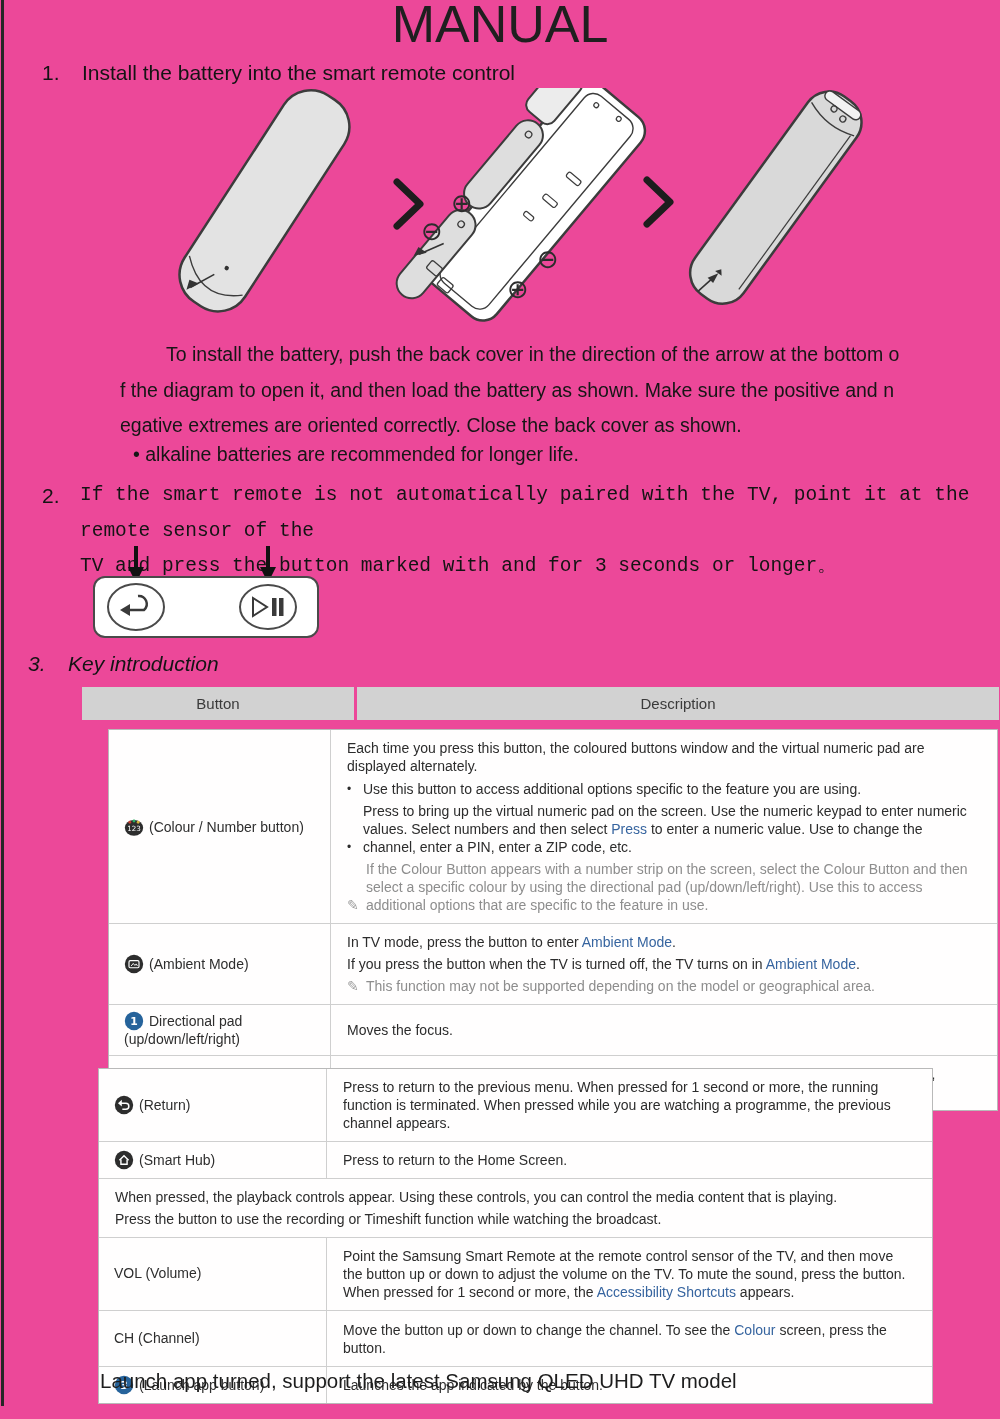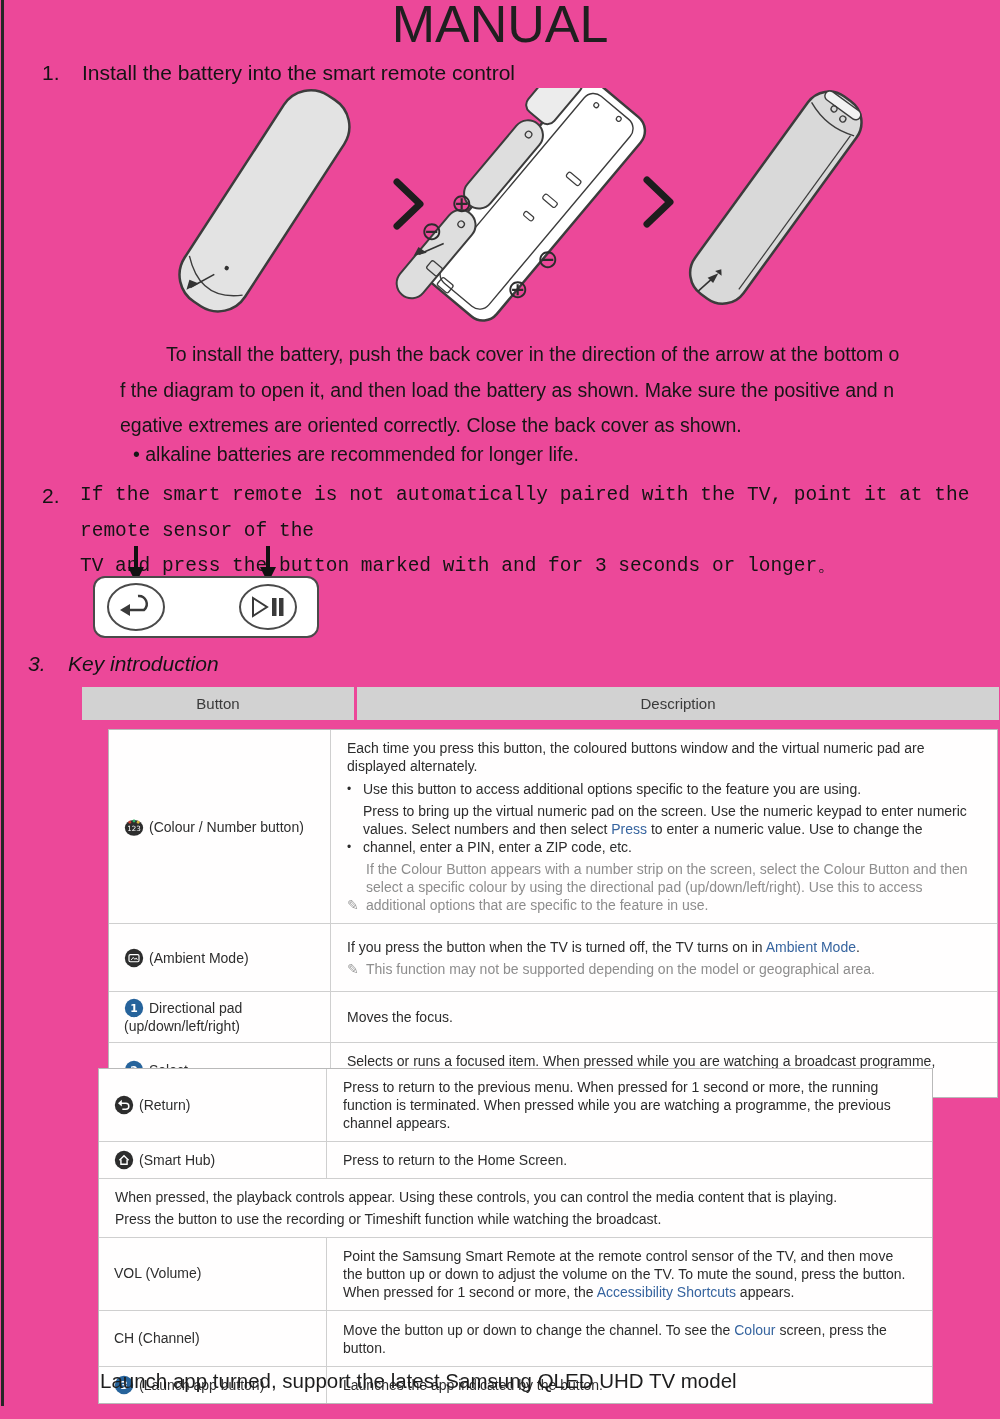--- a/index.html
+++ b/index.html
@@ -212,20 +212,23 @@
       <div class="trow" style="min-height: 68px;">
         <div class="cell-btn">
           <span class="tlabel"><span class="ticon"><svg viewBox="0 0 24 24">
                 <circle cx="12" cy="12" r="11" fill="#2d2d2d"></circle>
                 <rect x="6" y="8" width="12" height="8.5" rx="1.5" fill="none" stroke="#fff" stroke-width="1.4"></rect>
                 <path d="M8.5 14.5 l2.6 -3.2 2 2.4 1.6 -1.8 1.4 2.4" fill="none" stroke="#fff" stroke-width="1.1"></path>
               </svg></span>(Ambient Mode)</span>
         </div>
         <div class="cell-desc">
           <div class="para body">
+            <span class="ptext"><span>In TV mode, press the button to enter </span><span class="link">Ambient Mode</span><span>.</span></span>
+          </div>
+          <div class="para body">
             <span class="ptext"><span>If you press the button when the TV is turned off, the TV turns on in </span><span class="link">Ambient Mode</span><span>.</span></span>
           </div>
           <div class="para note">
             <span class="marker">✎</span>
             <span class="ptext"><span>This function may not be supported depending on the model or geographical area.</span></span>
           </div>
         </div>
       </div>
       <div class="trow" style="min-height: 44px;">
         <div class="cell-btn">

